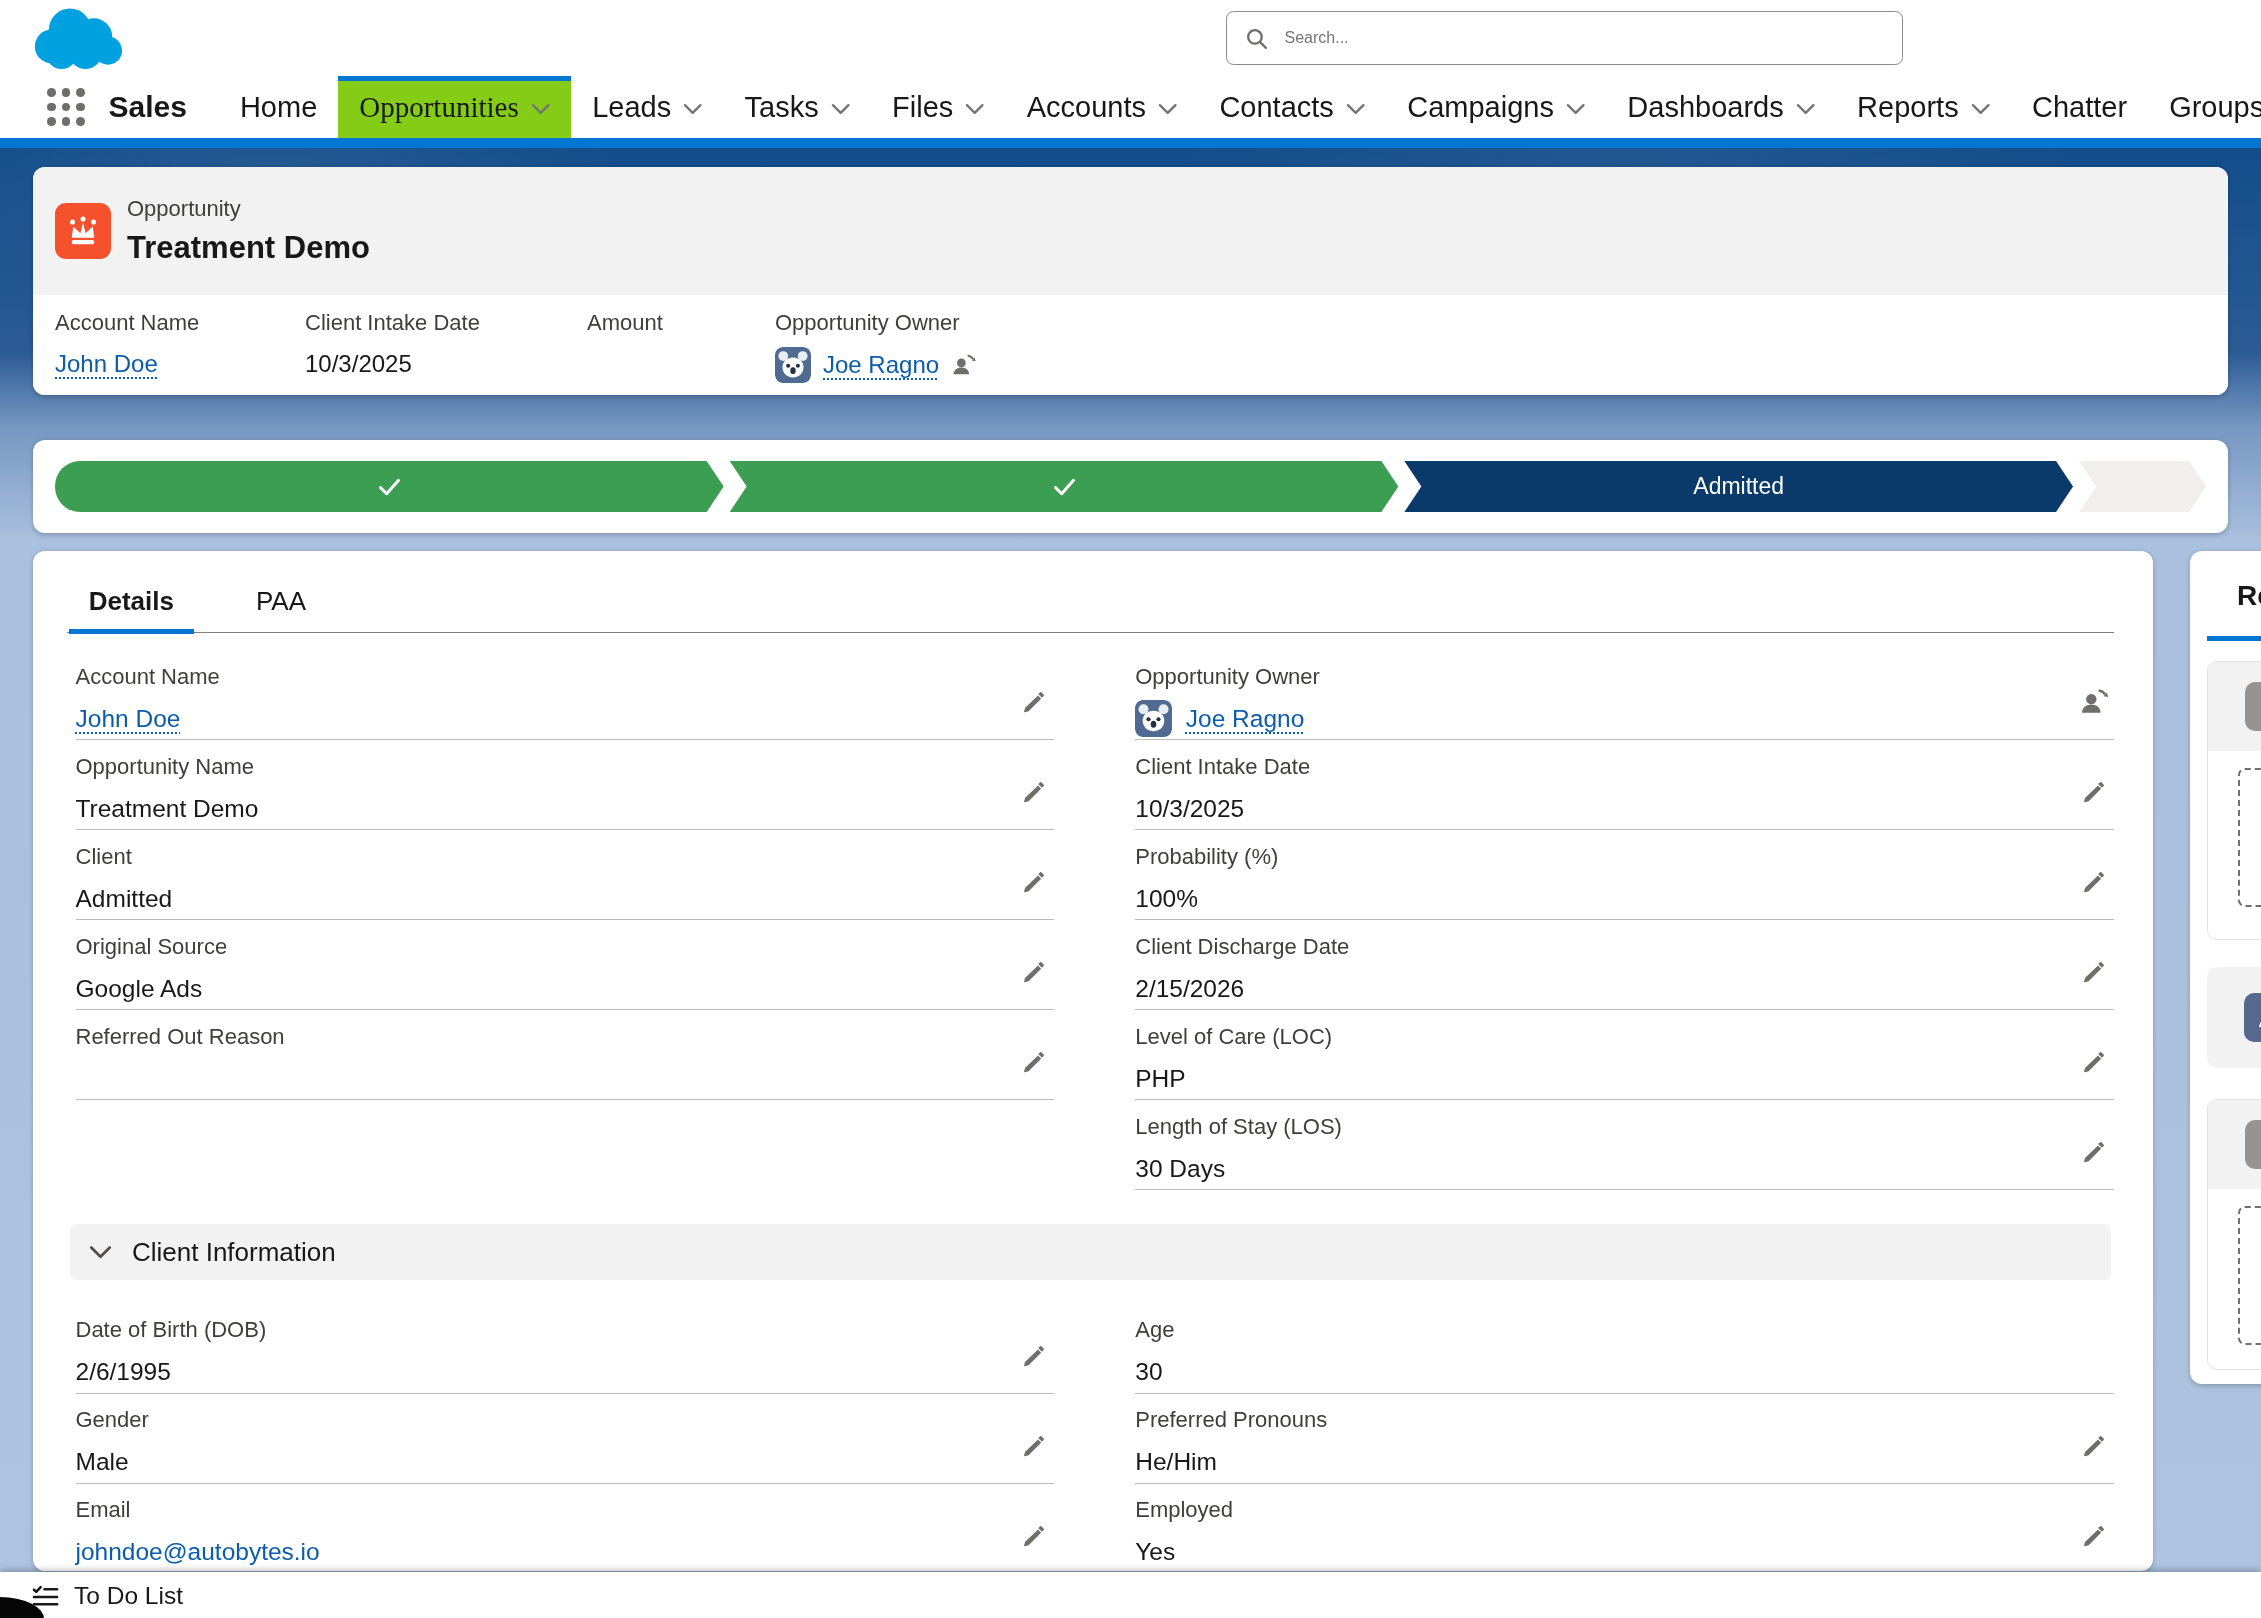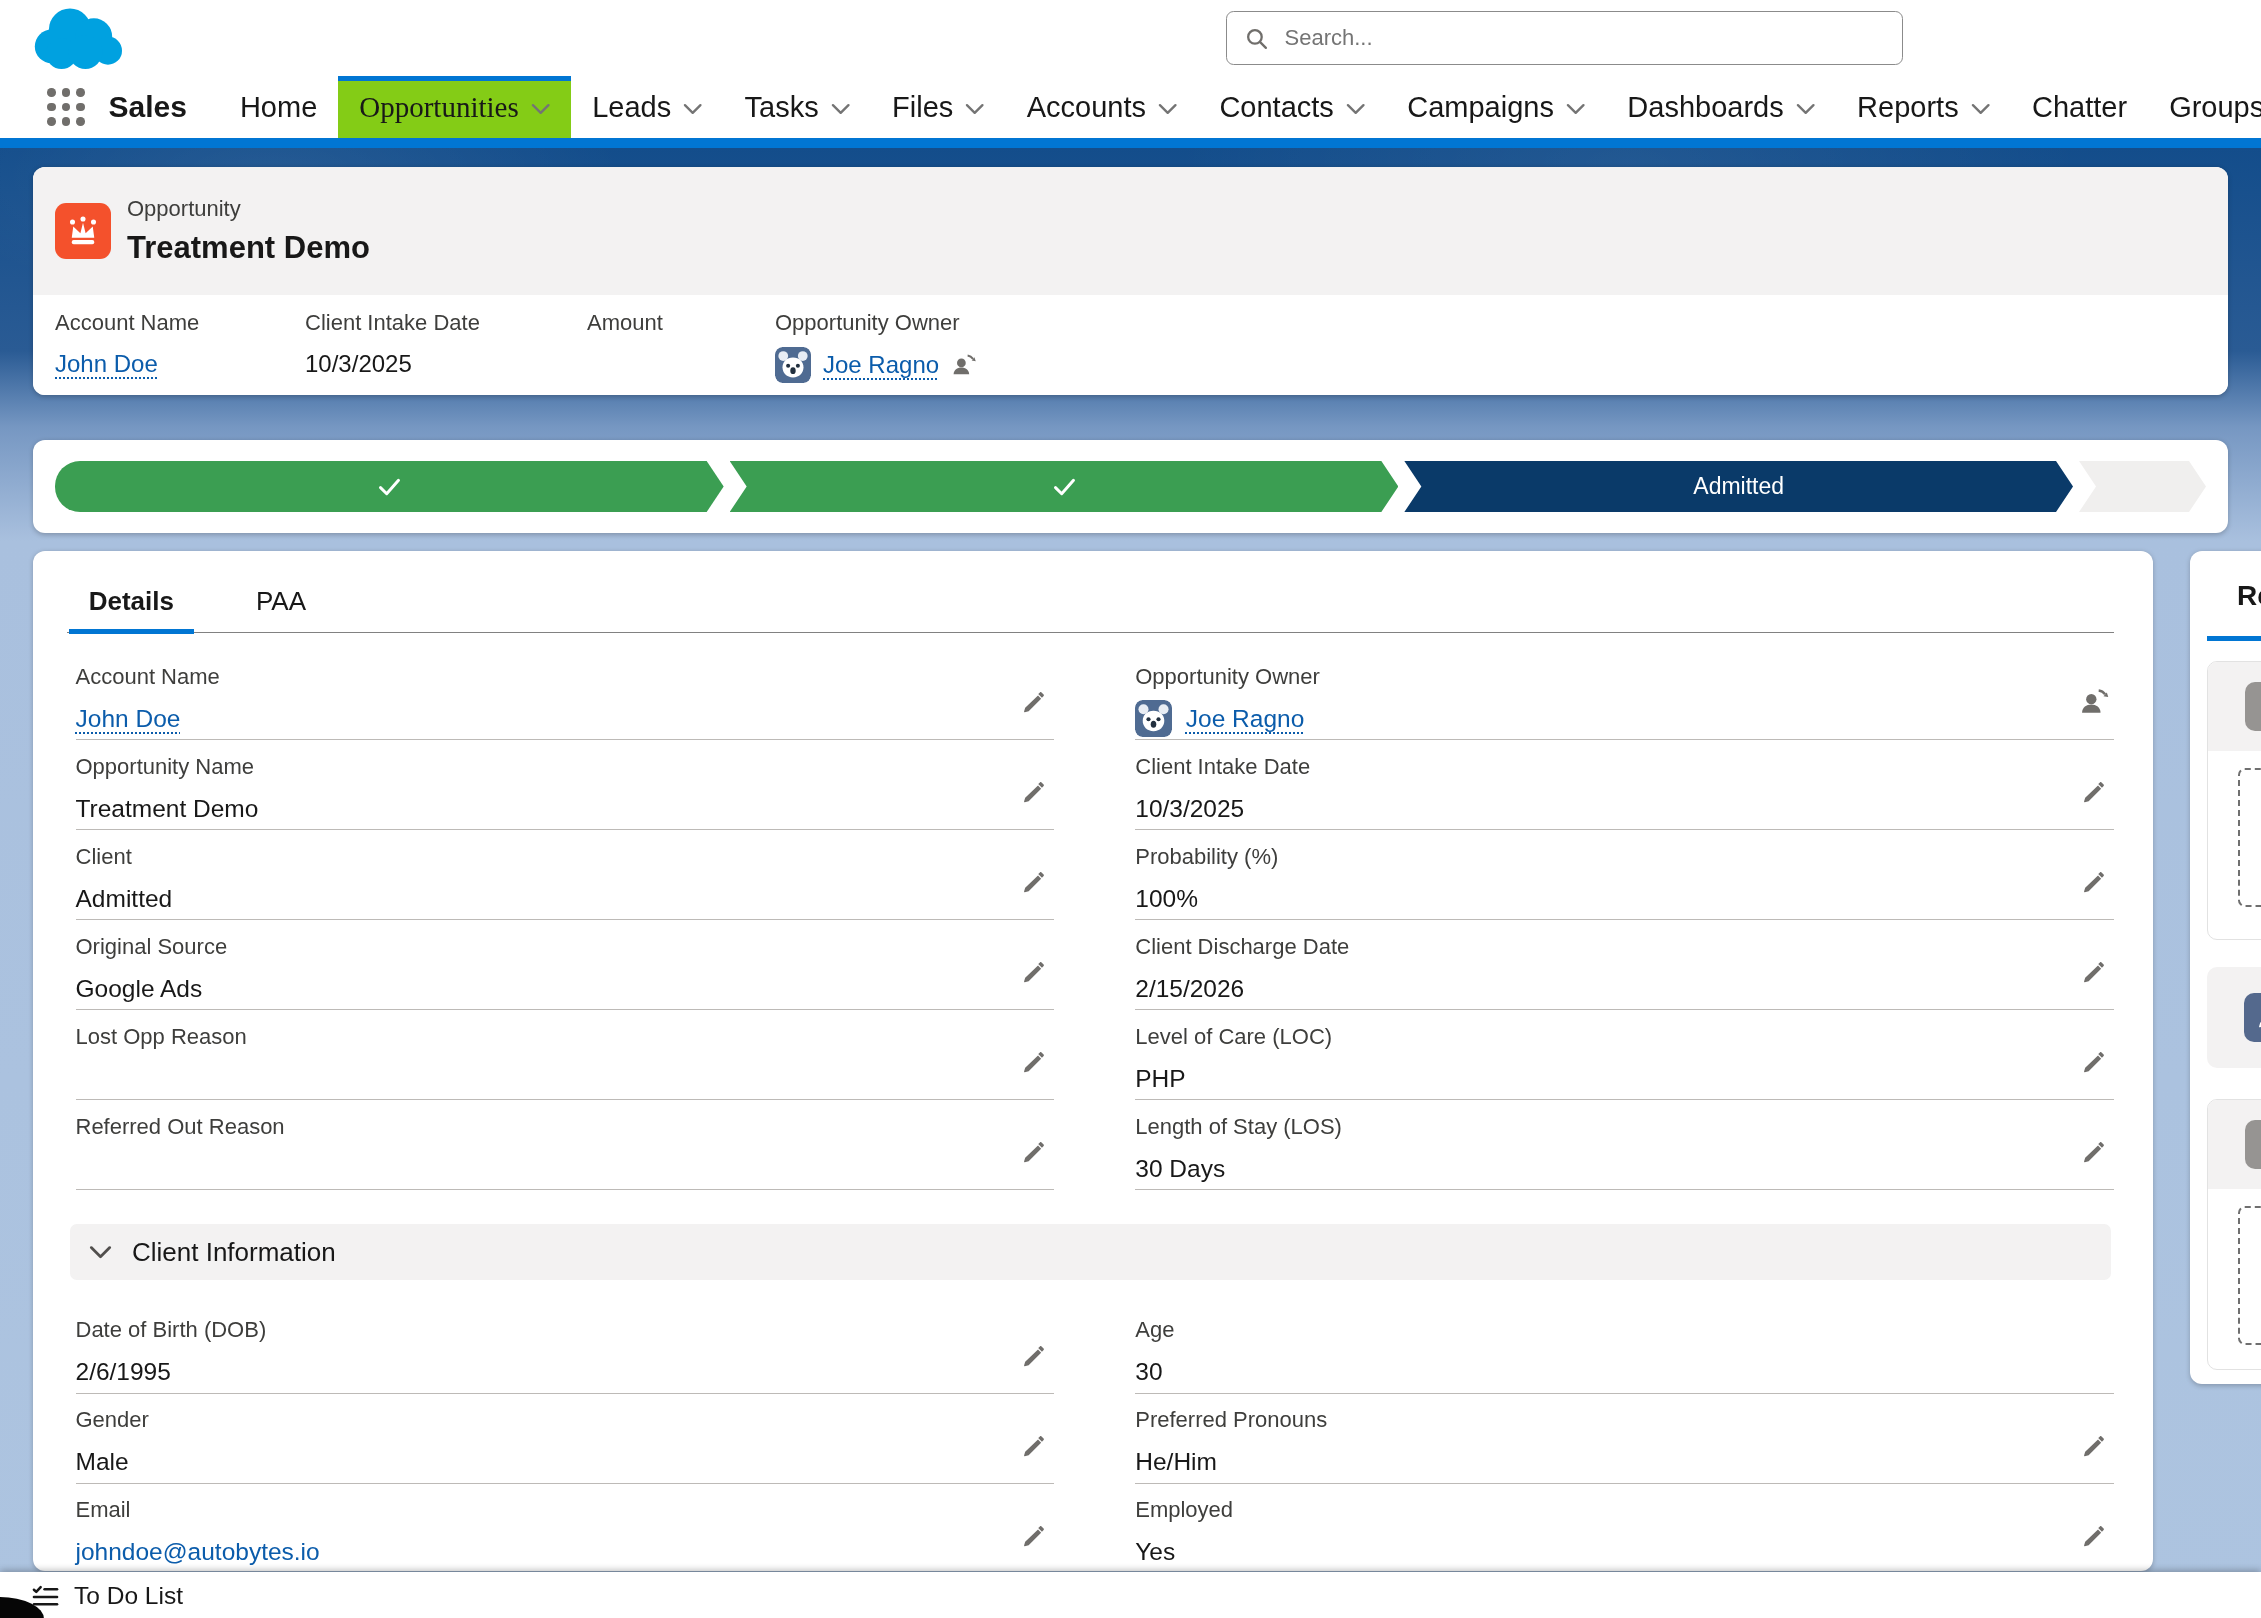--- a/index.html
+++ b/index.html
@@ -19,21 +19,21 @@
   }
   .page{position:absolute;inset:0;}
 
   
   .topbar{position:absolute;top:0;left:0;width:100%;height:138px;background:#fff;z-index:5;}
   .row1{position:relative;height:76px;}
   .logo{position:absolute;left:32px;top:5px;width:90px;height:66px;color:var(--salesforce-cloud-blue);}
   .search{position:absolute;left:1226px;top:11px;width:677px;height:54px;border:1.7px solid #8b8b8b;
     border-radius:7.6px;display:flex;align-items:center;padding:0 17px;gap:13.5px;box-sizing:border-box;background:#fff;}
   .search svg{width:25px;height:25px;color:#706e6b;flex:none;}
-  .search input{border:none;outline:none;font-size:22px;color:#181818;flex:1;font-family:inherit;background:transparent;}
+  .search input{border:none;outline:none;font-size:16px;color:#181818;flex:1;font-family:inherit;background:transparent;}
   .search input::placeholder{color:#747474;}
   .row2{position:relative;height:62px;display:flex;align-items:stretch;}
   .waffle{margin-left:47px;align-self:center;display:grid;grid-template-columns:repeat(3,8.5px);gap:6px;cursor:pointer;}
   .waffle i{width:8.5px;height:8.5px;border-radius:50%;background:#706e6b;display:block;}
   .appname{font-size:30px;font-weight:700;color:#181818;margin-left:24px;align-self:center;white-space:nowrap;}
   .navitems{display:flex;margin-left:32px;flex:1;overflow:hidden;}
   .nav-item{display:flex;align-items:center;gap:12px;padding:0 21px;font-size:29px;color:#181818;white-space:nowrap;cursor:pointer;}
   .nav-item .chev{width:19.4px;height:12px;color:#747474;margin-top:4.2px;flex:none;}
   .nav-item.active{background:#84cc16;box-shadow:inset 0 5px 0 var(--brand-blue);font-family:Liberation Serif, serif;}
 
@@ -367,29 +367,20 @@
             <div class="frow">
               <div class="flabel">Original Source</div>
               <div class="fvalue">
                 <span>Google Ads</span>
               </div>
               <button class="pencil"><svg viewBox="0 0 24 24" fill="currentColor">
                   <path d="M4.6 16.6l-1 3.5c-.1.4.2.7.6.6l3.5-1L18.8 8.6 16 5.8 4.6 16.6zM21 6.3c.4-.4.4-1 0-1.4l-1.9-1.9c-.4-.4-1-.4-1.4 0l-1.5 1.5 3.3 3.3L21 6.3z"></path>
                 </svg></button>
             </div>
             <div class="frow">
-              <div class="flabel">Lost Opp Reason</div>
-              <div class="fvalue">
-                <span></span>
-              </div>
-              <button class="pencil"><svg viewBox="0 0 24 24" fill="currentColor">
-                  <path d="M4.6 16.6l-1 3.5c-.1.4.2.7.6.6l3.5-1L18.8 8.6 16 5.8 4.6 16.6zM21 6.3c.4-.4.4-1 0-1.4l-1.9-1.9c-.4-.4-1-.4-1.4 0l-1.5 1.5 3.3 3.3L21 6.3z"></path>
-                </svg></button>
-            </div>
-            <div class="frow">
               <div class="flabel">Referred Out Reason</div>
               <div class="fvalue">
                 <span></span>
               </div>
               <button class="pencil"><svg viewBox="0 0 24 24" fill="currentColor">
                   <path d="M4.6 16.6l-1 3.5c-.1.4.2.7.6.6l3.5-1L18.8 8.6 16 5.8 4.6 16.6zM21 6.3c.4-.4.4-1 0-1.4l-1.9-1.9c-.4-.4-1-.4-1.4 0l-1.5 1.5 3.3 3.3L21 6.3z"></path>
                 </svg></button>
             </div>
           </div>
         <div id="dRight">

